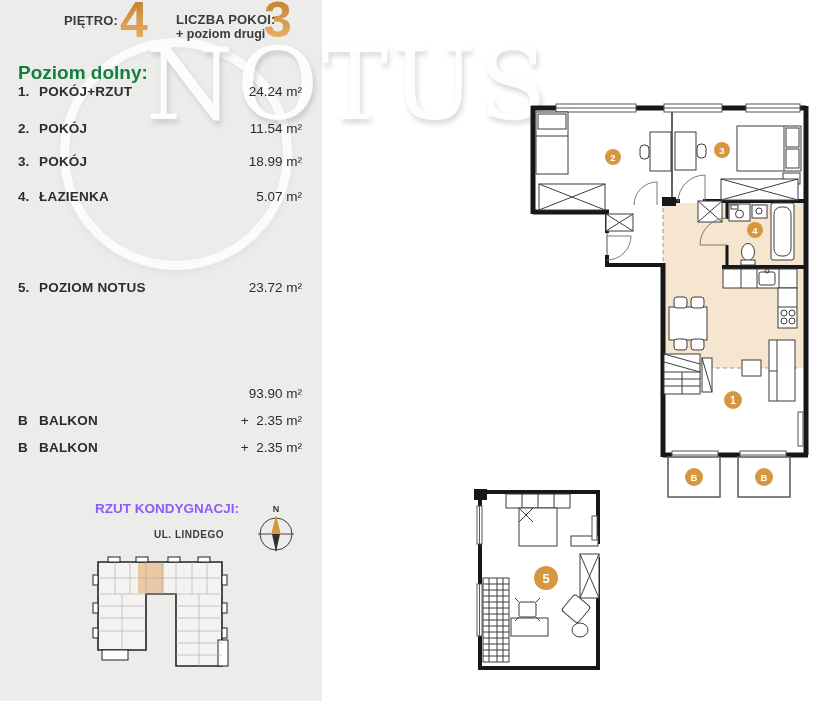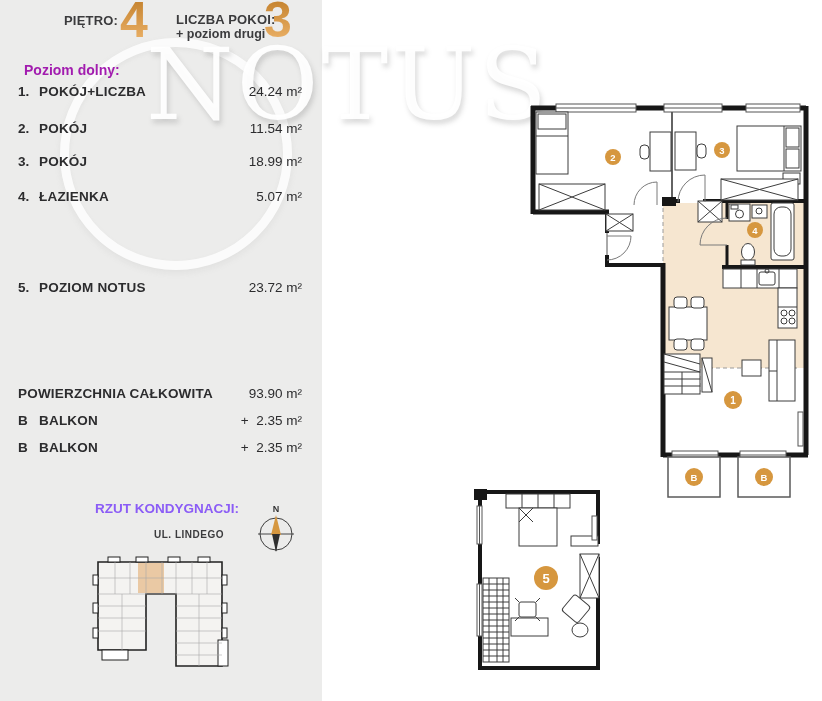--- a/index.html
+++ b/index.html
@@ -16,21 +16,21 @@
   .panel{position:absolute;left:0;top:0;width:322px;height:498px;z-index:3;color:#38383a;}
   .lbl{font-weight:700;font-size:13px;letter-spacing:.2px;color:#3b3b3d;}
   .hdr-floor{position:absolute;left:64px;top:13px;}
   .hdr-rooms{position:absolute;left:176px;top:12px;}
   .hdr-sub{position:absolute;left:176px;top:27px;font-size:12.5px;font-weight:700;color:#3b3b3d;}
   .bignum{position:absolute;top:-5px;font-size:50px;font-weight:800;line-height:1;color:#d6953f;}
   @supports (-webkit-background-clip:text){
     .bignum{background-image:linear-gradient(180deg,#c5832f 10%,#eab066 90%);-webkit-background-clip:text;background-clip:text;color:transparent;}
   }
   .num4{left:120px;} .num3{left:264px;}
-  .section-lbl{position:absolute;left:24px;top:62px;font-size:14px;font-weight:700;color:#a21caf;}
+  .section-lbl{position:absolute;left:18px;top:62px;font-size:19px;font-weight:700;color:#15803d;}
   .row{position:absolute;left:18px;right:20px;display:flex;align-items:baseline;font-size:13.5px;color:#2c2c2e;}
   .row .num{width:21px;font-weight:700;flex:none;}
   .row .nm{font-weight:700;letter-spacing:.2px;}
   .row .ar{margin-left:auto;font-weight:400;white-space:pre;}
   .r1{top:84px}.r2{top:121px}.r3{top:154px}.r4{top:189px}.r5{top:280px}
   .rt{top:386px}.e1{top:413px}.e2{top:440px}
   .ov-title{position:absolute;left:95px;top:501px;font-size:13.5px;font-weight:700;color:#8b5cf6;}
   .ov-street{position:absolute;left:126px;top:529px;font-size:10px;font-weight:700;letter-spacing:.5px;color:#3b3b3d;margin-left:28px;}
   
   svg.plan{position:absolute;left:0;top:0;z-index:2;pointer-events:none;}
@@ -64,21 +64,21 @@
     <span class="lbl hdr-floor">PIĘTRO:</span>
     <span class="bignum num4">4</span>
     <span class="lbl hdr-rooms">LICZBA POKOI:</span>
     <span class="hdr-sub">+ poziom drugi</span>
     <span class="bignum num3">3</span>
 
     <div class="section-lbl">Poziom dolny:</div>
 
     <div class="row r1">
       <span class="num">1.</span>
-      <span class="nm">POKÓJ+LICZBA</span>
+      <span class="nm">POKÓJ+RZUT</span>
       <span class="ar">24.24 m²</span>
     </div>
     <div class="row r2">
       <span class="num">2.</span>
       <span class="nm">POKÓJ</span>
       <span class="ar">11.54 m²</span>
     </div>
     <div class="row r3">
       <span class="num">3.</span>
       <span class="nm">POKÓJ</span>
@@ -89,21 +89,20 @@
       <span class="nm">ŁAZIENKA</span>
       <span class="ar">5.07 m²</span>
     </div>
     <div class="row r5">
       <span class="num">5.</span>
       <span class="nm">POZIOM NOTUS</span>
       <span class="ar">23.72 m²</span>
     </div>
 
     <div class="row rt">
-      <span class="nm">POWIERZCHNIA CAŁKOWITA</span>
       <span class="ar">93.90 m²</span>
     </div>
     <div class="row e1">
       <span class="num">B</span>
       <span class="nm">BALKON</span>
       <span class="ar">+  2.35 m²</span>
     </div>
     <div class="row e2">
       <span class="num">B</span>
       <span class="nm">BALKON</span>

